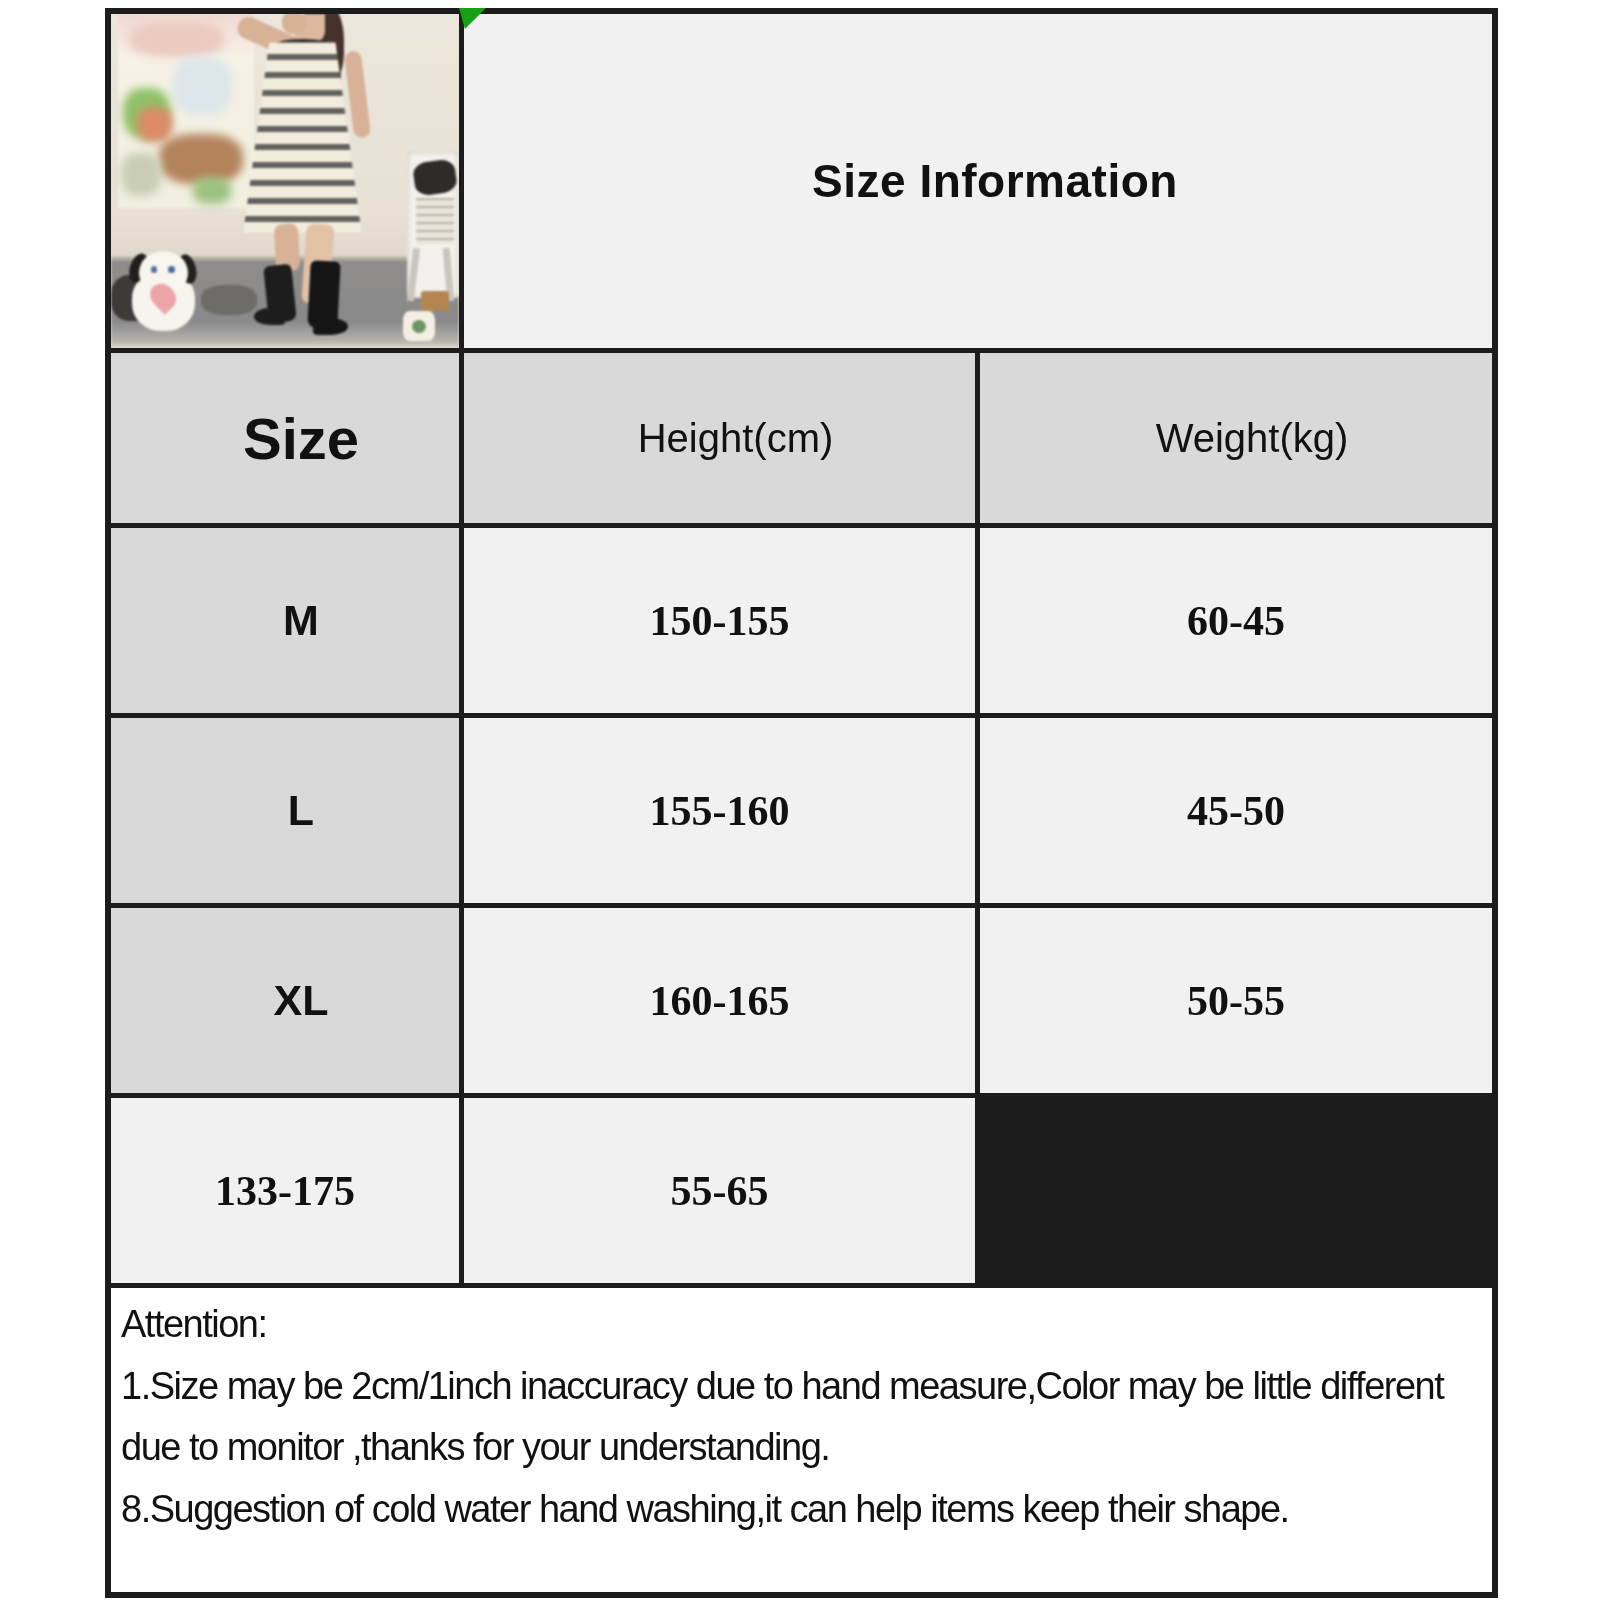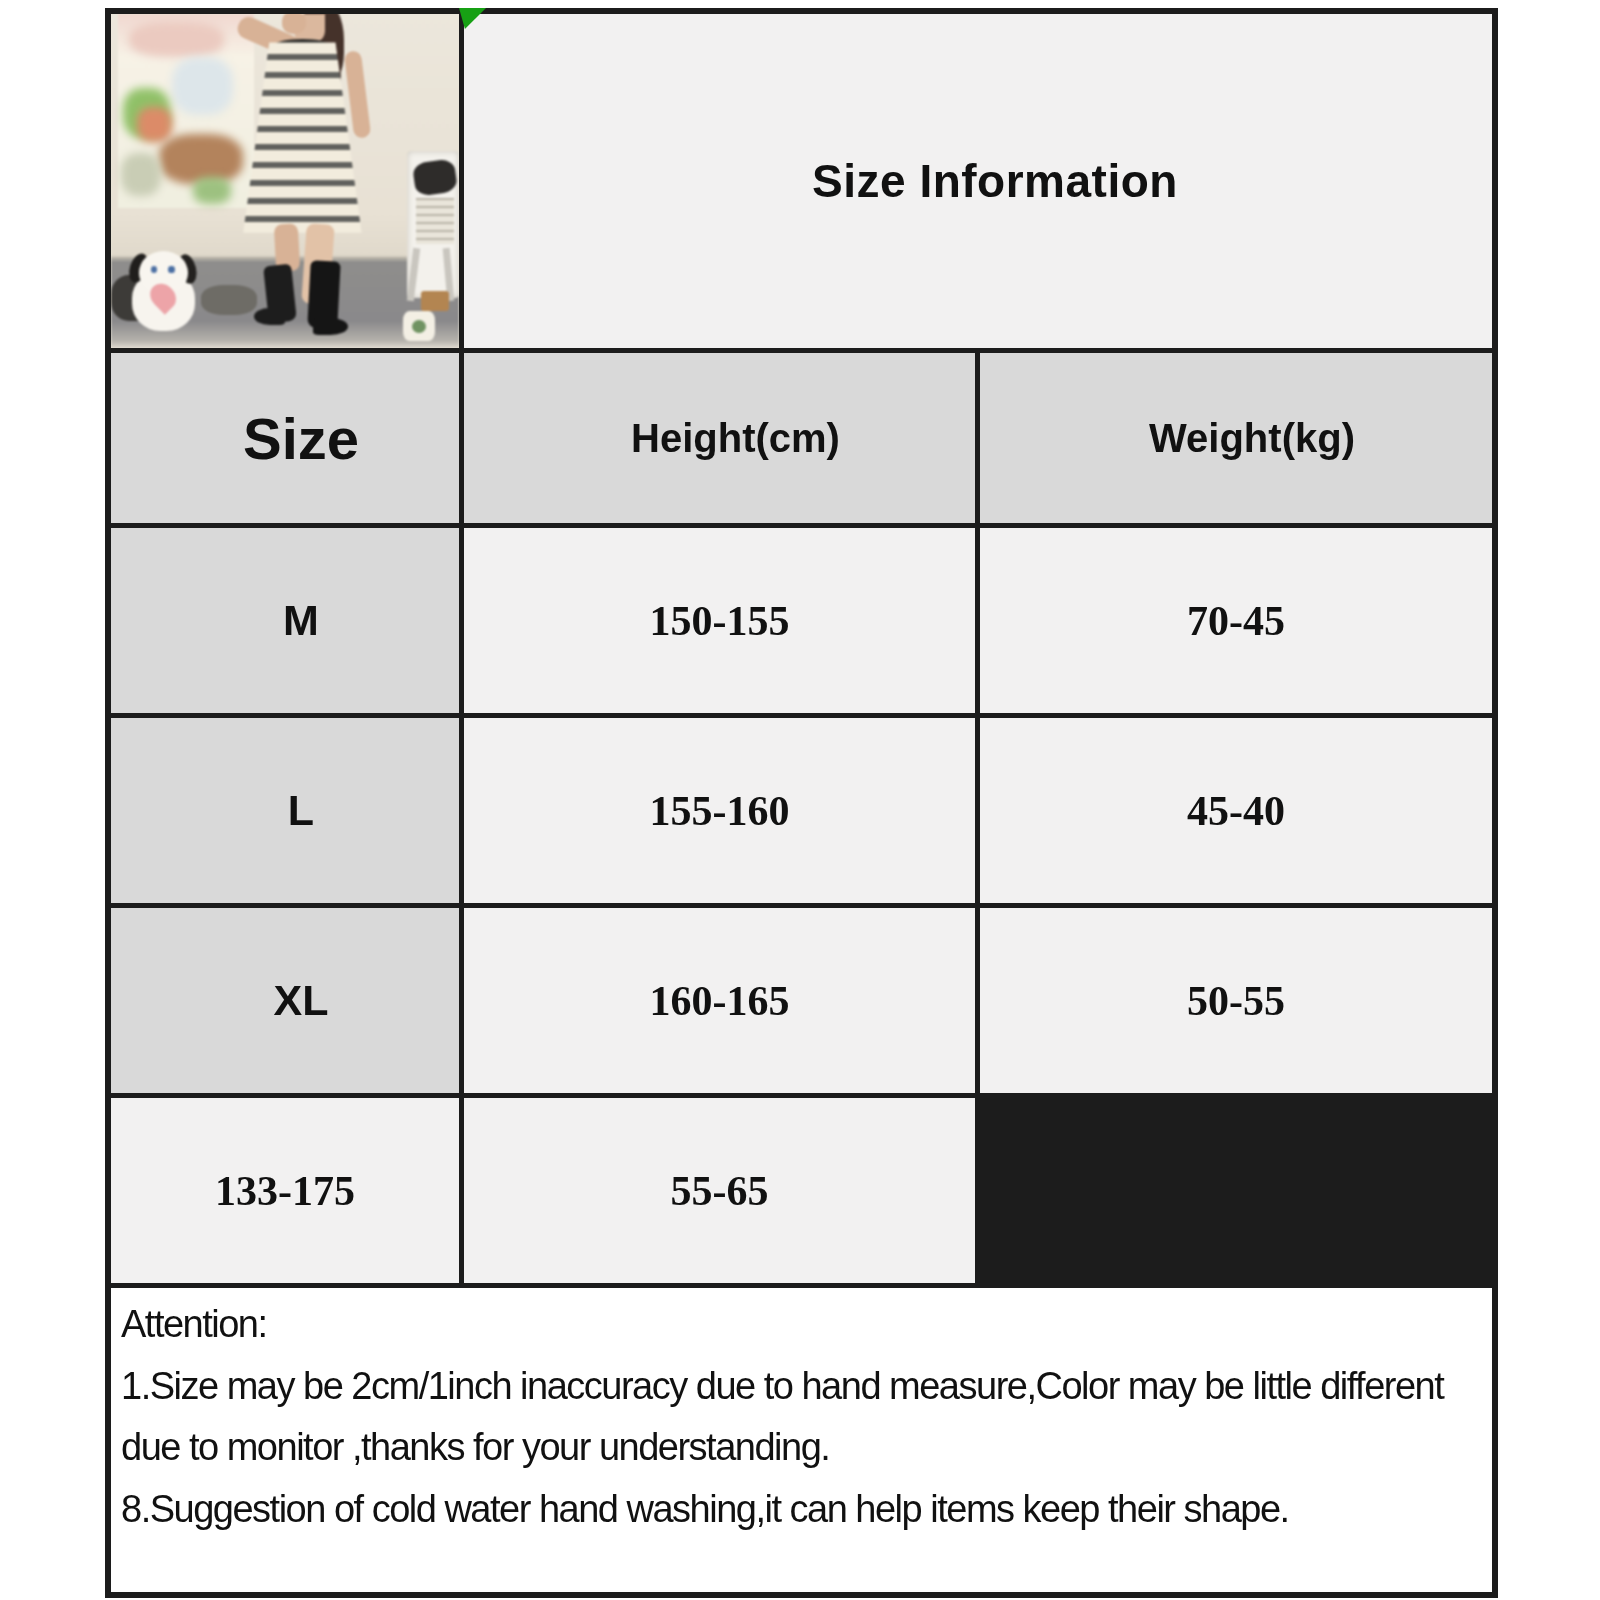--- a/index.html
+++ b/index.html
@@ -9,21 +9,21 @@
   
   .sheet{position:absolute;left:105px;top:8px;width:1393px;height:1590px;
          box-sizing:border-box;border:6px solid #1c1c1c;background:#1c1c1c;
          display:grid;grid-template-columns:348px 511px 512px;
          grid-template-rows:334px 170px 185px 185px 185px 185px auto;gap:5px;}
   .cell{display:flex;align-items:center;justify-content:center;text-align:center;}
   .bg-gray{background:#d9d9d9;padding-left:32px;}
   .bg-light{background:#f2f1f1;}
   .title-cell{grid-column:2 / 4;background:#f2f1f1;font-weight:bold;font-size:46px;letter-spacing:0.5px;padding-left:34px;}
   .h-size{font-weight:bold;font-size:58px;}
-  .h-col{font-weight:bold;font-size:40px;}
+  .h-col{font-weight:normal;font-size:40px;}
   .v-size{font-weight:bold;font-size:43px;}
   .v-num{font-weight:bold;font-size:42px;font-family:Liberation Serif, serif;}
   .attn{grid-column:1 / 4;background:#ffffff;display:block;text-align:left;
         padding:6px 14px 0 10px;font-size:38px;line-height:1.62;letter-spacing:-1.5px;}
 
   
   .corner{position:absolute;left:459px;top:8px;width:27px;height:21px;background:#17a014;
           clip-path:polygon(0 0,100% 0,22% 100%);}
 
   
@@ -134,25 +134,25 @@
       </div>
     </div>
     <div class="cell title-cell">Size Information</div>
 
     <div class="cell bg-gray h-size">Size</div>
     <div class="cell bg-gray h-col">Height(cm)</div>
     <div class="cell bg-gray h-col">Weight(kg)</div>
 
     <div class="cell bg-gray v-size">M</div>
     <div class="cell bg-light v-num">150-155</div>
-    <div class="cell bg-light v-num">70-45</div>
+    <div class="cell bg-light v-num">60-45</div>
 
     <div class="cell bg-gray v-size">L</div>
     <div class="cell bg-light v-num">155-160</div>
-    <div class="cell bg-light v-num">45-40</div>
+    <div class="cell bg-light v-num">45-50</div>
 
     <div class="cell bg-gray v-size">XL</div>
     <div class="cell bg-light v-num">160-165</div>
     <div class="cell bg-light v-num">50-55</div>
 
     <div class="cell bg-light v-num">133-175</div>
     <div class="cell bg-light v-num">55-65</div>
 
     <div class="attn">
       <div>Attention:</div>

